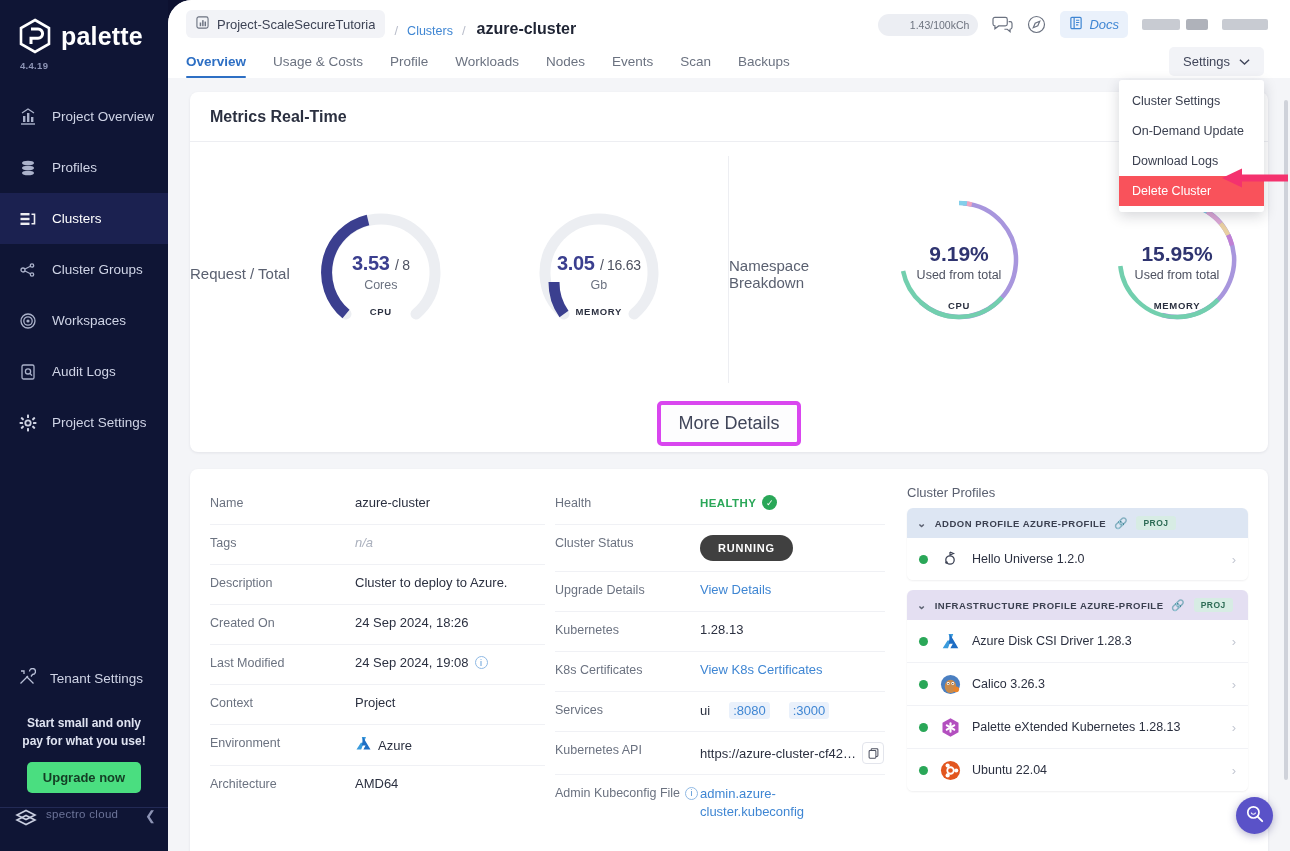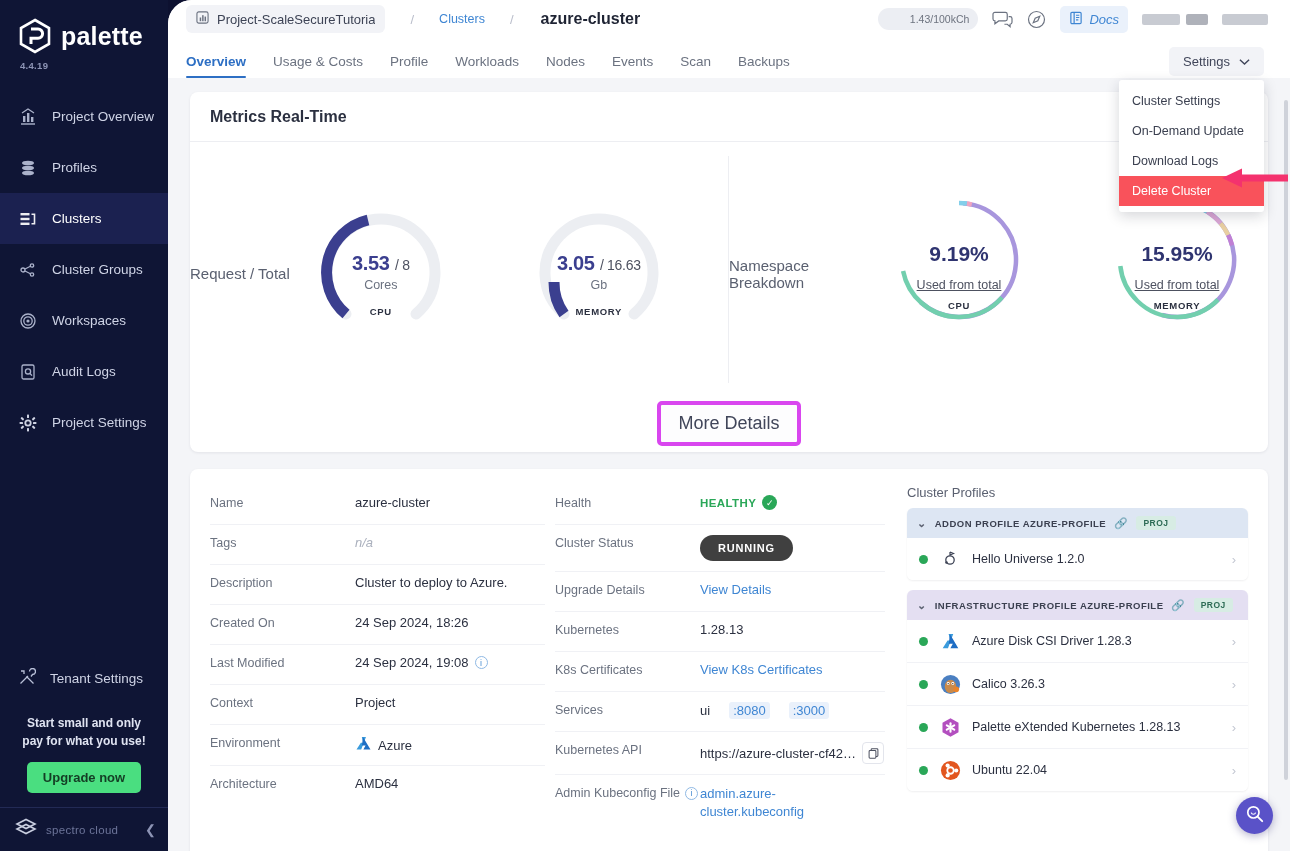--- a/index.html
+++ b/index.html
@@ -35,34 +35,34 @@
 
   .tenant-wrap { margin-top: auto; }
   .tenant-item { display:flex; align-items:center; gap:14px; height:50px; padding-left:18px; cursor:pointer; font-size:13.5px; color:#cfd4e6;}
   .promo { text-align:center; padding: 12px 16px 14px; }
   .promo-text { font-size: 12px; color:#dfe3f1; line-height:1.45; font-weight:600;}
   .promo-btn {
     margin-top:12px; display:inline-block; background:#4ade80; color:#143d24;
     border-radius:5px; padding:8px 16px; font-size:13px; font-weight:600; cursor:pointer; border:none;
     font-family:inherit;
   }
-  .brand-bar { border-top:1px solid #222a55; height:44px; display:flex; align-items:center; padding: 0 12px 0 14px; gap:8px;}
+  .brand-bar { border-top:1px solid #222a55; height:44px; display:flex; padding: 0 12px 0 14px; gap:8px;}
   .brand-name { font-size:11.5px; color:#6c7499; letter-spacing:.3px;}
   .collapse-ico { margin-left:auto; color:#8d94b5; font-size:13px; cursor:pointer;}
 
   
   #shell {
     position:absolute; left:168px; top:0; width:1122px; height:851px;
     background:#ffffff; border-top-left-radius:24px; border-bottom-left-radius:0;
     overflow:hidden;
   }
   #shell-inner { position:absolute; inset:0; background:#fff; }
 
   
-  .topbar { height:38px; display:flex; align-items:center; padding: 0 22px 0 18px; gap: 16px; }
+  .topbar { height:38px; display:flex; align-items:flex-end; padding: 0 22px 0 18px; }
   .crumb-chip {
     display:flex; align-items:center; gap:8px; background:#f2f3f7; border-radius:6px;
     padding: 6px 10px; font-size:13px; color:#3d4355; cursor:pointer; max-width:220px;
   }
   .crumb-chip .t { overflow:hidden; text-overflow:clip; white-space:nowrap; }
   .crumb-sep { color:#b9bdca; margin: 0 9px; font-size:13px;}
   .crumb-link { color:#3f86d3; font-size:12.5px; cursor:pointer;}
   .crumb-cur { color:#1f2434; font-size:16px; font-weight:600; margin-left:2px;}
   .topbar-right { margin-left:auto; display:flex; align-items:center; gap:14px; }
   .usage-pill {
@@ -99,21 +99,21 @@
   .gauges { display:flex; gap:36px; }
   .gauge { position:relative; width:182px; height:176px; display:flex; flex-direction:column; align-items:center;}
   .gauge svg { position:absolute; left:0; top:0;}
   .gauge-center { position:absolute; left:0; right:0; top:62px; text-align:center;}
   .g-val { font-size:20px; font-weight:700; color:#3b3f8f; letter-spacing:-.3px;}
   .g-val .den { font-size:14px; font-weight:400; color:#4d5160;}
   .g-unit { font-size:12.5px; color:#6b7280; margin-top:3px;}
   .g-label { position:absolute; left:0; right:0; top:116px; text-align:center; font-size:9.5px; font-weight:700; color:#2b3040; letter-spacing:.7px;}
   .donut-center { position:absolute; left:0; right:0; top:52px; text-align:center;}
   .d-val { font-size:21px; font-weight:700; color:#2f3470;}
-  .d-sub { font-size:12.5px; color:#4d5160; margin-top:12px;text-decoration:underline;}
+  .d-sub { font-size:12.5px; color:#4d5160; margin-top:2px;}
   .d-label { position:absolute; left:0; right:0; top:110px; text-align:center; font-size:9.5px; font-weight:700; color:#2b3040; letter-spacing:.7px;}
 
   .more-wrap { display:flex; justify-content:center; padding-top:4px;}
   .more-btn { background:#fdfdfe; border:4px solid #d946ef; border-radius:5px; padding:8px 17px; font-size:18px; color:#41465a; cursor:pointer; font-family:inherit;}
 
   
   #details { margin-top:17px; height:420px; display:flex; padding: 16px 20px 0 20px; gap:10px;}
   .dcol { width:335px; }
   .dcol.mid { width:330px; }
   .drow { display:flex; align-items:flex-start; min-height:40px; padding:10px 0; border-bottom:1px solid #f0f1f5;}

